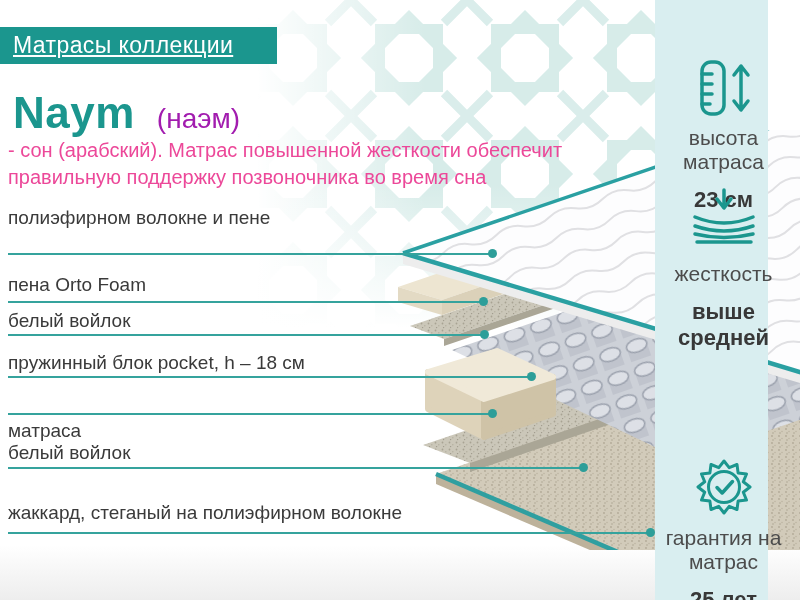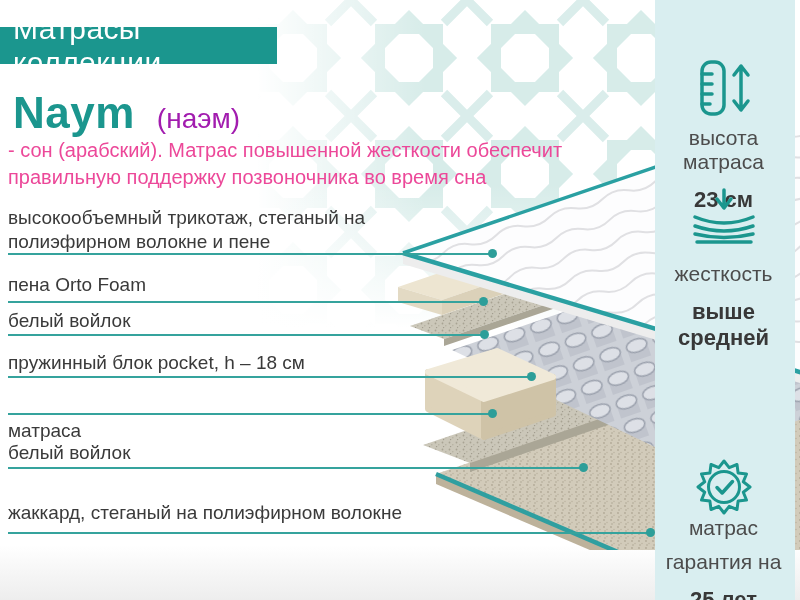--- a/index.html
+++ b/index.html
@@ -12,31 +12,31 @@
   .pattern-fade-bottom{position:absolute;left:235px;top:0;width:425px;height:335px;z-index:1;
       background:linear-gradient(to top, #fff 2%, rgba(255,255,255,0) 45%);}
   .bottom-shade{position:absolute;left:0;bottom:0;width:100%;height:55px;z-index:1;
       background:linear-gradient(to bottom, rgba(236,236,236,0), rgba(234,234,234,.85));}
   .teal-circle{position:absolute;left:642px;top:134px;width:162px;height:162px;border-radius:50%;
       background:#1b968e;z-index:2;}
   .mattress{position:absolute;left:380px;top:130px;width:420px;height:420px;z-index:3;}
   
   .header-bar{position:absolute;left:0;top:27px;width:277px;height:37px;background:#1b968e;z-index:4;
       display:flex;align-items:center;padding-left:13px;box-sizing:border-box;}
-  .header-bar span{color:#fff;font-size:30px;letter-spacing:.4px;}
+  .header-bar span{color:#fff;font-size:23px;letter-spacing:.4px;text-decoration:underline;}
   .product-title{position:absolute;left:13px;top:88px;z-index:4;white-space:nowrap;}
   .product-title .name{font-size:44px;font-weight:bold;color:#1b968e;letter-spacing:.5px;}
   .product-title .trans{font-size:28px;color:#a21caf;margin-left:22px;}
   .desc{position:absolute;left:8px;top:137px;z-index:4;color:#ec4899;font-size:20px;line-height:27px;white-space:nowrap;}
   
   .llabel{position:absolute;left:8px;z-index:4;color:#3a3a3a;font-size:19px;line-height:24px;white-space:nowrap;}
   .leader{position:absolute;left:8px;height:2px;background:#35a39d;z-index:4;}
   .ldot{position:absolute;width:9px;height:9px;border-radius:50%;background:#2d9e99;z-index:4;}
   
-  .sidebar{position:absolute;left:655px;top:0;width:140px;height:600px;background:#d9eef0;z-index:10;}
+  .sidebar{position:absolute;left:655px;top:0;width:113px;height:600px;background:#d9eef0;z-index:10;}
   .spec{position:absolute;left:0;width:137px;text-align:center;}
   .spec svg{display:block;margin:0 auto;}
   .slabel{margin:0;color:#4c4c4c;font-size:21px;line-height:24px;}
   .svalue{margin:13px;color:#383838;font-size:22px;line-height:26px;font-weight:bold;}
 </style>
 </head>
 <body>
 
 <div class="canvas">
 
@@ -132,21 +132,20 @@
 
   <div class="product-title">
     <span class="name">Naym</span><span class="trans">(наэм)</span>
   </div>
   <div class="desc">
     <div>- сон (арабский). Матрас повышенной жесткости обеспечит</div>
     <div>правильную поддержку позвоночника во время сна</div>
   </div>
 
   <div class="llabel" style="top:206px">
-    <div>высокообъемный трикотаж, стеганый на</div>
       <div>полиэфирном волокне и пене</div>
   </div>
   <div class="leader" style="top:253px;width:484px"></div>
   <div class="ldot" style="left:488px;top:249px"></div>
 
   <div class="llabel" style="top:273px">
     <div>пена Orto Foam</div>
   </div>
   <div class="leader" style="top:301px;width:475px"></div>
   <div class="ldot" style="left:479px;top:297px"></div>
@@ -212,19 +211,19 @@
 
 
     <div class="spec" style="top:458px">
       <div>
         <svg width="80" height="58" viewBox="11 11 58 58" fill="none" stroke="#1b968e" stroke-width="3" stroke-linecap="round" stroke-linejoin="round">
           <path d="M66 40 L59.3 45.2 L62.5 53 L54.1 54.1 L53 62.5 L45.2 59.3 L40 66 L34.8 59.3 L27 62.5 L25.9 54.1 L17.5 53 L20.7 45.2 L14 40 L20.7 34.8 L17.5 27 L25.9 25.9 L27 17.5 L34.8 20.7 L40 14 L45.2 20.7 L53 17.5 L54.1 25.9 L62.5 27 L59.3 34.8 Z"></path>
           <circle cx="40" cy="40" r="15.5"></circle>
           <path d="M33 40.5 L38.2 46 L48.5 34.5" stroke-width="3.5"></path>
         </svg>
       </div>
+      <p class="slabel" style="margin-top:10px">гарантия на</p>
       <p class="slabel">матрас</p>
-      <p class="slabel" style="margin-top:10px">гарантия на</p>
       <p class="svalue">25 лет</p>
     </div>
 
   </aside>
 </div>
 
 </body></html>

